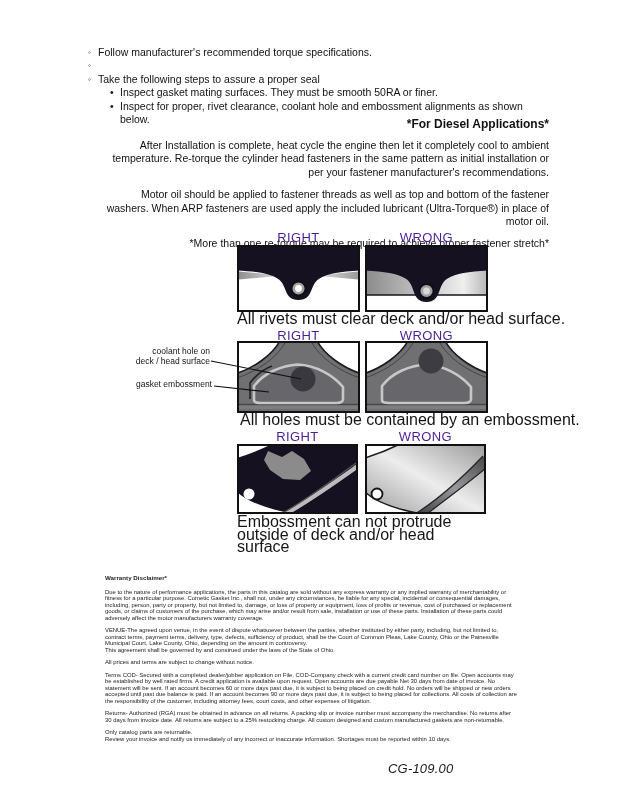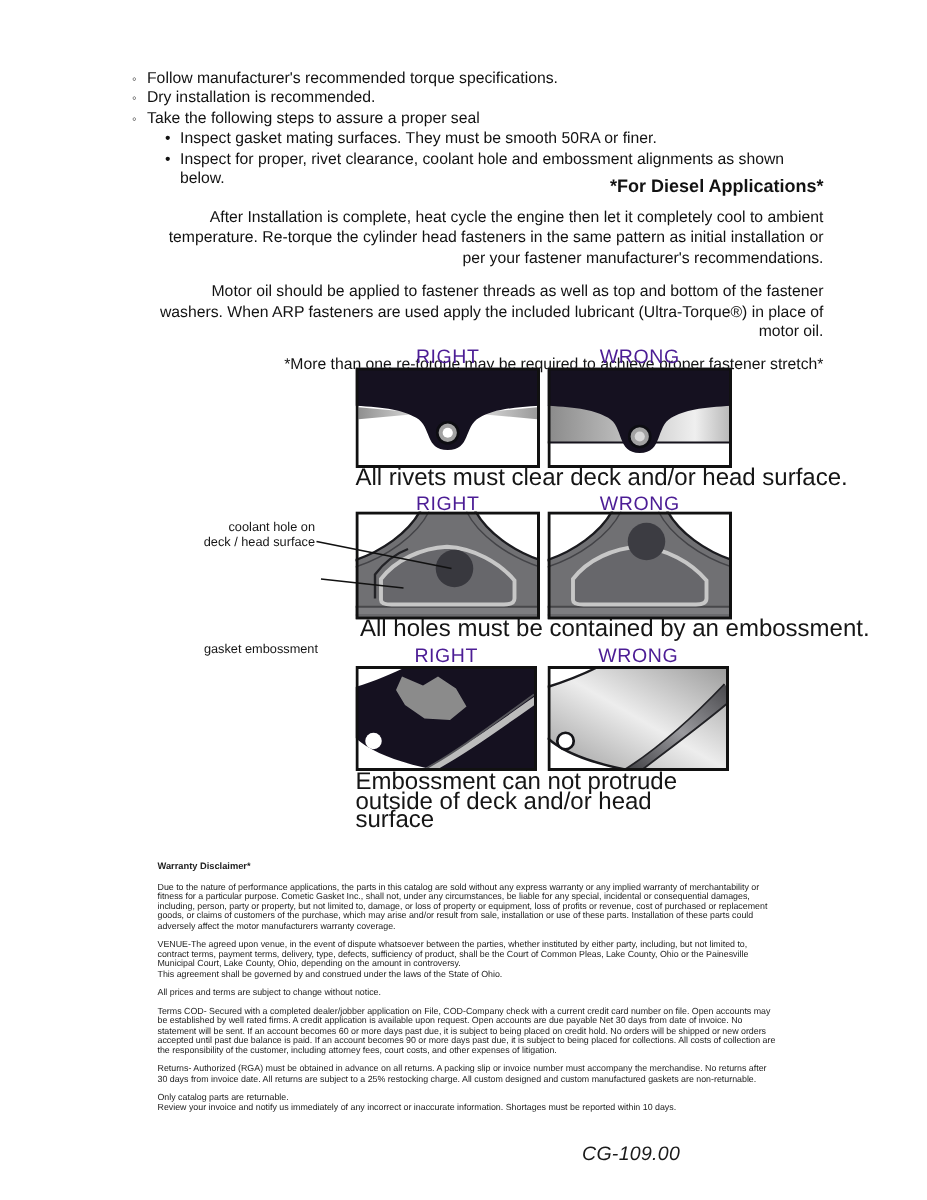--- a/index.html
+++ b/index.html
@@ -49,21 +49,20 @@
 <div class="page">
 
 
   <div class="abs bullets" style="left:88px; top:46px;">
     <div class="li">
       <span class="mk open">◦</span>
       <span>Follow manufacturer's recommended torque specifications.</span>
     </div>
     <div class="li">
       <span class="mk open">◦</span>
-      <span>Dry installation is recommended.</span>
     </div>
     <div class="li">
       <span class="mk open">◦</span>
       <span>Take the following steps to assure a proper seal</span>
     </div>
     <div class="li sub">
       <span class="mk">•</span>
       <span>Inspect gasket mating surfaces.  They must be smooth 50RA or finer.</span>
     </div>
     <div class="li sub">
@@ -151,21 +150,21 @@
     <path d="M74,0 C82,16 102,30 123,37" fill="none" stroke="#434347" stroke-width="1"></path>
     <path d="M17,59 V45 C27,32 44,24.5 61,23.5 C79,24.5 96,34 106,46 V58 C106,60.5 103.5,62 99,62 H24 C19.5,62 17,61 17,59 Z" fill="#67676b" stroke="#c7c7c7" stroke-width="2.6"></path>
     <circle cx="66" cy="20" r="12.5" fill="#3c3c42"></circle>
     <rect x="1" y="1" width="121" height="70" fill="none" stroke="#111" stroke-width="2"></rect>
   </svg>
 
   <div class="abs ann" style="left:110px; top:346px; width:100px;">
     <div>coolant hole on</div>
     <div>deck / head surface</div>
   </div>
-  <div class="abs ann" style="left:108px; top:379px; width:104px;margin-top:48px;">gasket embossment</div>
+  <div class="abs ann" style="left:108px; top:379px; width:104px;">gasket embossment</div>
 
   <svg class="abs" style="left:110px; top:330px; z-index:5;" width="240" height="95" viewBox="0 0 240 95">
     <line x1="101" y1="31" x2="191" y2="49" stroke="#111" stroke-width="1.1"></line>
     <line x1="104" y1="56" x2="159" y2="62" stroke="#111" stroke-width="1.1"></line>
   </svg>
 
   <div class="abs caption" style="left:240px; top:414px;">All holes must be contained by an embossment.</div>
 
   <div class="abs dlabel w3" style="left:237px; top:429px;">RIGHT</div>
   <div class="abs dlabel w3" style="left:365px; top:429px;">WRONG</div>

